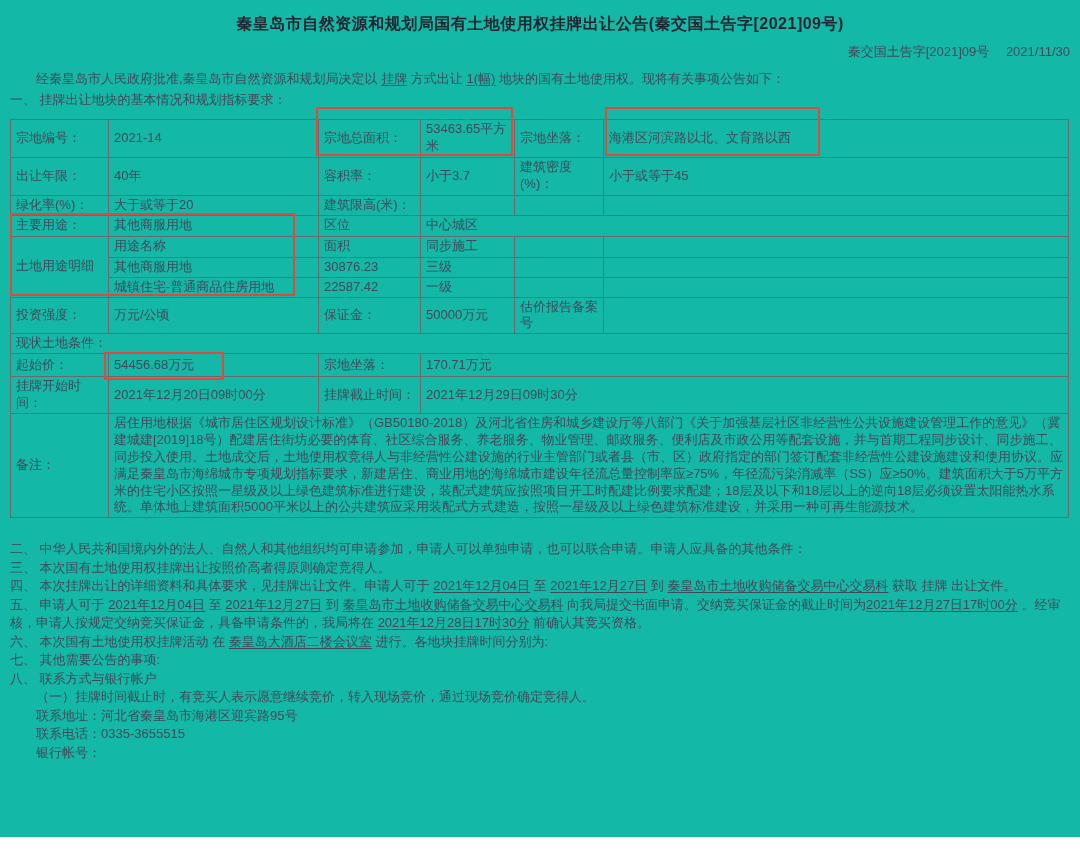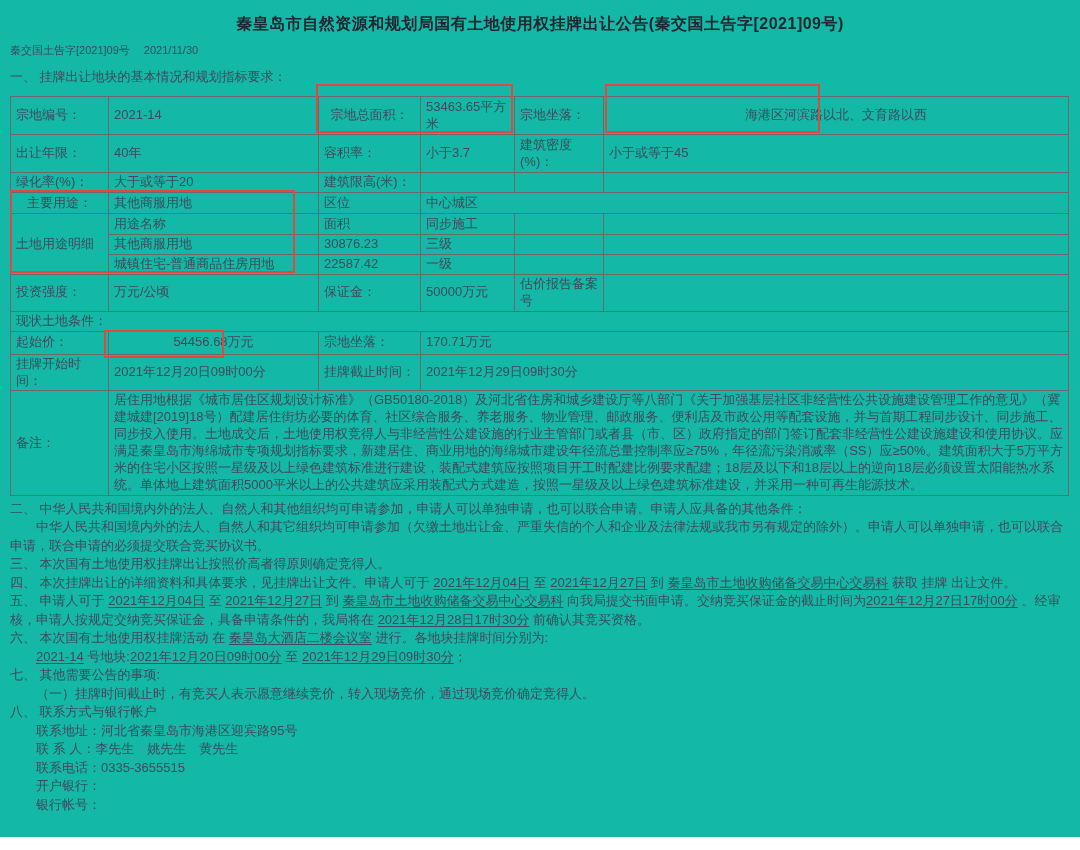--- a/index.html
+++ b/index.html
@@ -16,60 +16,61 @@
   }
   .title{
     text-align:center;
     font-size:16px;
     font-weight:bold;
     color:#202631;
     margin:0 0 8px 0;
     letter-spacing:0.5px;
   }
   .subtitle{
-    text-align:left;
-    font-size:11px;
+    text-align:right;
+    font-size:13px;
     margin:0 0 9px 0;
   }
   .para{margin:0;line-height:18.5px;}
   .ind{text-indent:26px;}
   .sec-heading{margin:1px 0 0 0;line-height:19px;}
   .u{text-decoration:underline;text-underline-offset:2px;}
   table.landtable{
     border-collapse:collapse;
     table-layout:fixed;
     width:1059px;
     margin-top:10px;
-    margin-bottom:4px;
+    margin-bottom:22px;
     padding-left:36px;
   }
   table.landtable td{
     border:1px solid #6a6a6a;
     padding:1px 5px;
     vertical-align:middle;
     line-height:1.3;
     word-break:break-all;
   }
-  td.rel{position:relative;text-align:center;}
+  td.rel{position:relative;}
   td.remark-cell{line-height:18.3px;padding:2px 6px;vertical-align:middle;}
   .rbox{
     position:absolute;
     border:2px solid var(--red,#e0493f);
     pointer-events:none;
     z-index:5;
   }
 </style>
 </head>
 <body>
 
 <div class="page">
 
   <p class="title">秦皇岛市自然资源和规划局国有土地使用权挂牌出让公告(秦交国土告字[2021]09号)</p>
   <p class="subtitle">秦交国土告字[2021]09号　 2021/11/30</p>
 
+  <p class="para ind"><span>经秦皇岛市人民政府批准,秦皇岛市自然资源和规划局决定以 </span><span class="u">挂牌</span><span> 方式出让 </span><span class="u">1(幅)</span><span> 地块的国有土地使用权。现将有关事项公告如下：</span></p>
   <p class="para sec-heading">一、 挂牌出让地块的基本情况和规划指标要求：</p>
 
   <table class="landtable">
     <colgroup>
       <col style="width:98px">
         <col style="width:210px">
         <col style="width:102px">
       <col style="width:94px">
         <col style="width:89px">
         <col>
@@ -164,29 +165,25 @@
     </tr>
     <tr>
       <td>备注：</td>
       <td colspan="5" class="remark-cell">居住用地根据《城市居住区规划设计标准》（GB50180-2018）及河北省住房和城乡建设厅等八部门《关于加强基层社区非经营性公共设施建设管理工作的意见》（冀建城建[2019]18号）配建居住街坊必要的体育、社区综合服务、养老服务、物业管理、邮政服务、便利店及市政公用等配套设施，并与首期工程同步设计、同步施工、同步投入使用。土地成交后，土地使用权竞得人与非经营性公建设施的行业主管部门或者县（市、区）政府指定的部门签订配套非经营性公建设施建设和使用协议。应满足秦皇岛市海绵城市专项规划指标要求，新建居住、商业用地的海绵城市建设年径流总量控制率应≥75%，年径流污染消减率（SS）应≥50%。建筑面积大于5万平方米的住宅小区按照一星级及以上绿色建筑标准进行建设，装配式建筑应按照项目开工时配建比例要求配建；18层及以下和18层以上的逆向18层必须设置太阳能热水系统。单体地上建筑面积5000平米以上的公共建筑应采用装配式方式建造，按照一星级及以上绿色建筑标准建设，并采用一种可再生能源技术。</td>
     </tr>
   </tbody>
     </table>
 
   <div>
       <p class="para"><span>二、 中华人民共和国境内外的法人、自然人和其他组织均可申请参加，申请人可以单独申请，也可以联合申请。申请人应具备的其他条件：</span></p>
-      <p class="para ind"><span>中华人民共和国境内外的法人、自然人和其它组织均可申请参加（欠缴土地出让金、严重失信的个人和企业及法律法规或我市另有规定的除外）。申请人可以单独申请，也可以联合申请，联合申请的必须提交联合竞买协议书。</span></p>
       <p class="para"><span>三、 本次国有土地使用权挂牌出让按照价高者得原则确定竞得人。</span></p>
       <p class="para"><span>四、 本次挂牌出让的详细资料和具体要求，见挂牌出让文件。申请人可于 </span><span class="u">2021年12月04日</span><span> 至 </span><span class="u">2021年12月27日</span><span> 到 </span><span class="u">秦皇岛市土地收购储备交易中心交易科</span><span> 获取 挂牌 出让文件。</span></p>
       <p class="para"><span>五、 申请人可于 </span><span class="u">2021年12月04日</span><span> 至 </span><span class="u">2021年12月27日</span><span> 到 </span><span class="u">秦皇岛市土地收购储备交易中心交易科</span><span> 向我局提交书面申请。交纳竞买保证金的截止时间为</span><span class="u">2021年12月27日17时00分</span><span> 。经审核，申请人按规定交纳竞买保证金，具备申请条件的，我局将在 </span><span class="u">2021年12月28日17时30分</span><span> 前确认其竞买资格。</span></p>
       <p class="para"><span>六、 本次国有土地使用权挂牌活动 在 </span><span class="u">秦皇岛大酒店二楼会议室</span><span> 进行。各地块挂牌时间分别为:</span></p>
-      <p class="para ind"><span class="u">2021-14</span><span> 号地块:</span><span class="u">2021年12月20日09时00分</span><span> 至 </span><span class="u">2021年12月29日09时30分</span><span>；</span></p>
       <p class="para"><span>七、 其他需要公告的事项:</span></p>
+      <p class="para"><span>八、 联系方式与银行帐户</span></p>
       <p class="para ind"><span>（一）挂牌时间截止时，有竞买人表示愿意继续竞价，转入现场竞价，通过现场竞价确定竞得人。</span></p>
-      <p class="para"><span>八、 联系方式与银行帐户</span></p>
       <p class="para ind"><span>联系地址：河北省秦皇岛市海港区迎宾路95号</span></p>
-      <p class="para ind"><span>联 系 人：李先生　姚先生　黄先生</span></p>
       <p class="para ind"><span>联系电话：0335-3655515</span></p>
-      <p class="para ind"><span>开户银行：</span></p>
       <p class="para ind"><span>银行帐号：</span></p>
     </div>
 
 </div>
 
 </body></html>

